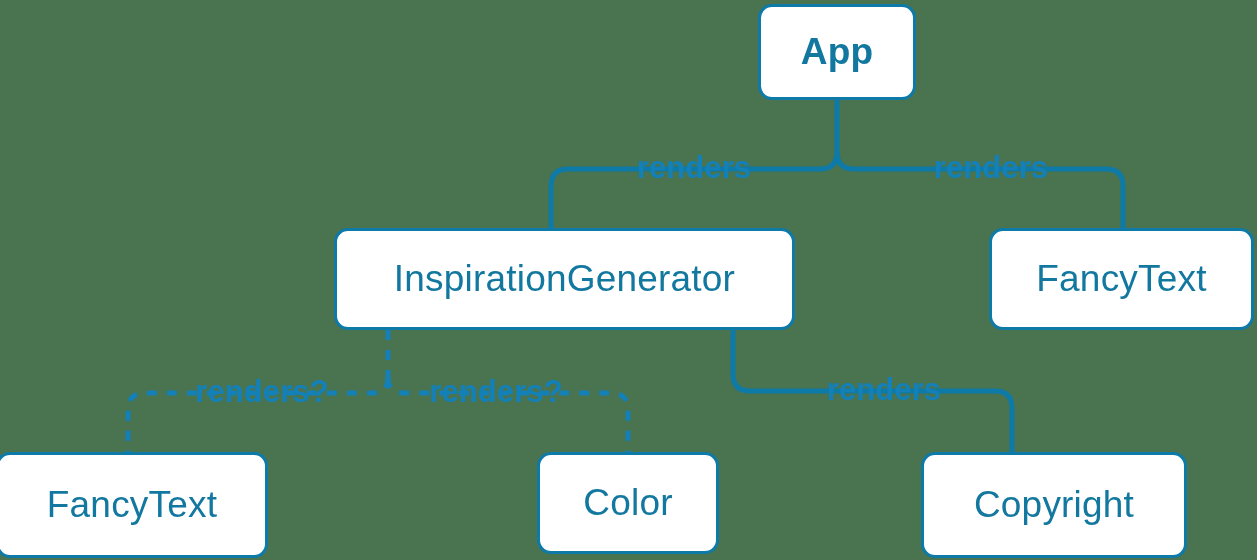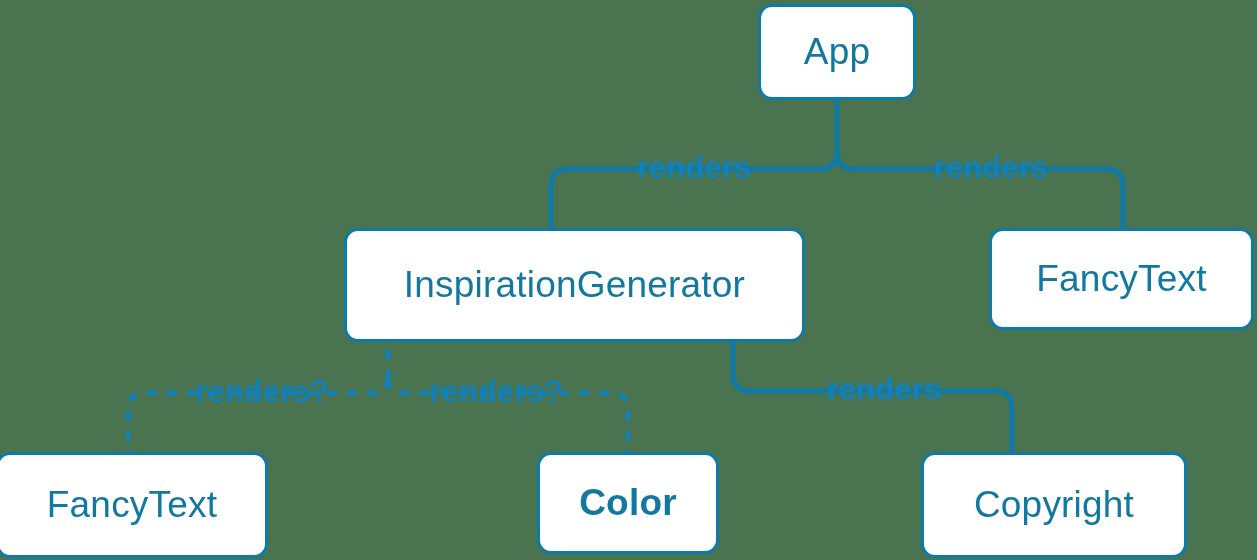--- a/index.html
+++ b/index.html
@@ -74,25 +74,25 @@
 
     <path d="M 388 378 Q 388 393 405 393 L 611 393 Q 628 393 628 410 L 628 452" fill="none" stroke="#1380b8" stroke-width="5" stroke-dasharray="10 10"></path>
   </svg>
 
   <div class="edge-label" style="left:694px; top:168px;">renders</div>
   <div class="edge-label" style="left:991px; top:168px;">renders</div>
   <div class="edge-label" style="left:262px; top:392px;">renders?</div>
   <div class="edge-label" style="left:496px; top:392px;">renders?</div>
   <div class="edge-label" style="left:884px; top:390px;">renders</div>
 
-  <div class="node" style="left:758px; top:4px; width:158px; height:96px;">App</div>
+  <div class="node" style="left:758px; top:4px; width:158px; height:96px;font-weight:bold;">App</div>
 
-  <div class="node" style="left:344px; top:228px; width:461px; height:114px;">InspirationGenerator</div>
+  <div class="node" style="left:334px; top:228px; width:461px; height:102px;">InspirationGenerator</div>
 
   <div class="node" style="left:989px; top:228px; width:265px; height:102px;">FancyText</div>
 
   <div class="node" style="left:-4px; top:452px; width:272px; height:106px;">FancyText</div>
 
-  <div class="node" style="left:537px; top:452px; width:182px; height:102px;font-weight:bold;">Color</div>
+  <div class="node" style="left:537px; top:452px; width:182px; height:102px;">Color</div>
 
   <div class="node" style="left:879px; top:452px; width:266px; height:106px;margin-left:42px;">Copyright</div>
 
 </div>
 
 </body></html>

